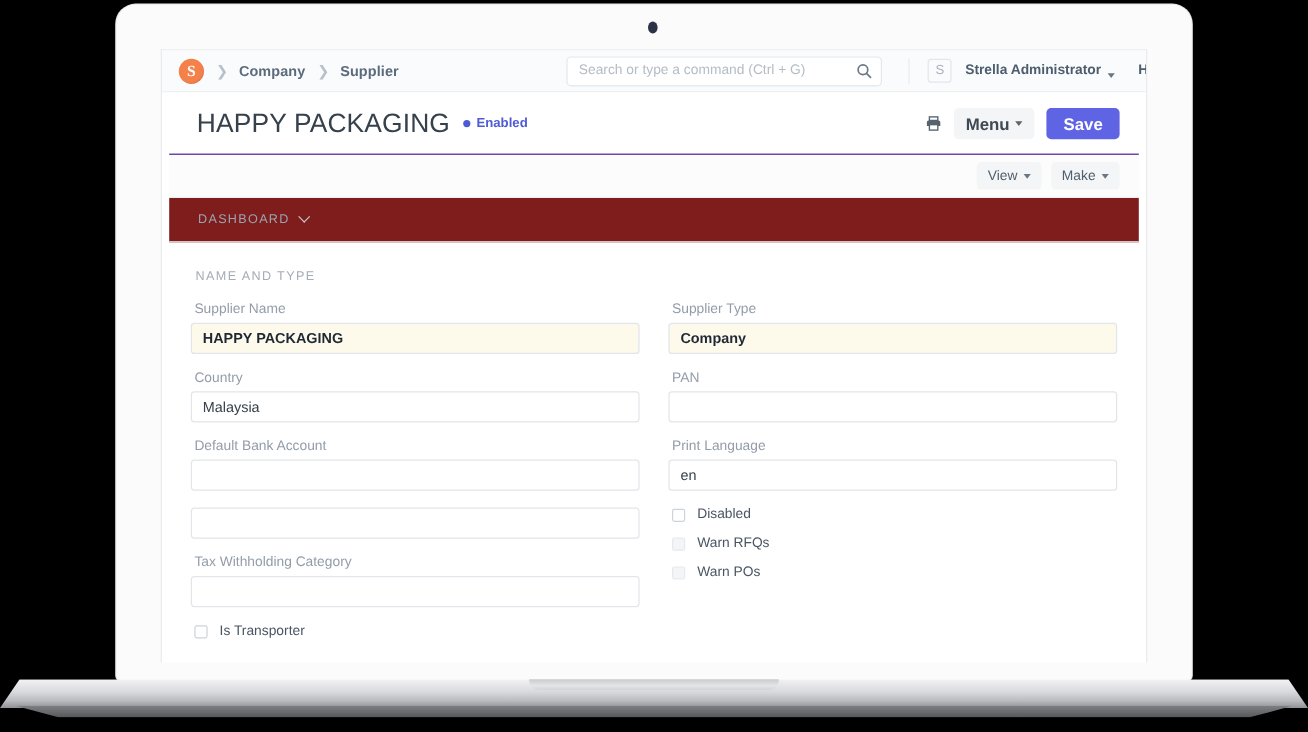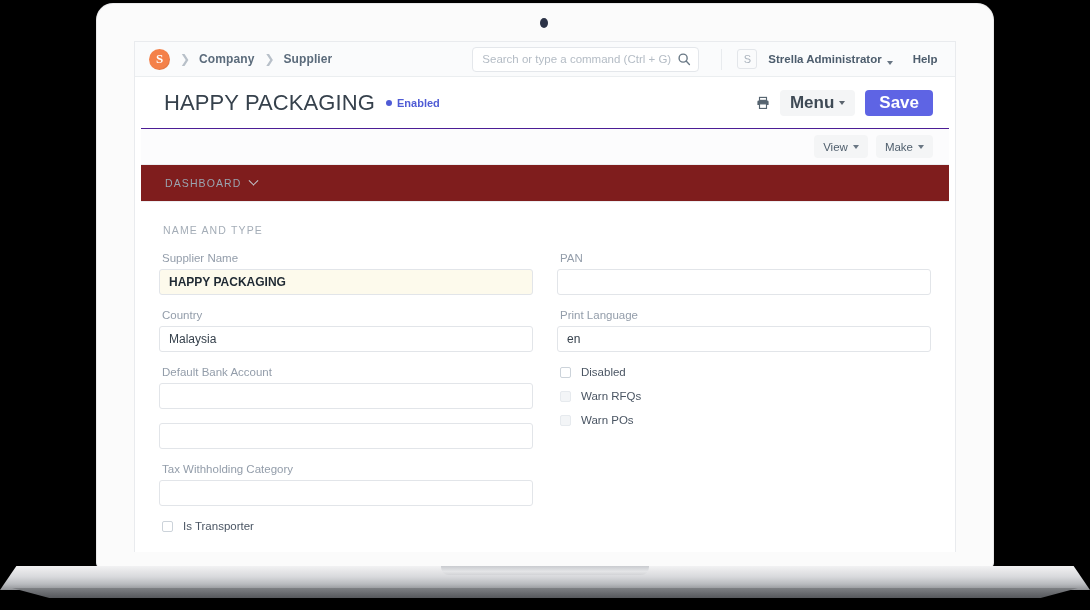--- a/index.html
+++ b/index.html
@@ -91,21 +91,21 @@
     color: #b8c0c9; font-size: 12px; margin: 0 9px 0 10px;
     flex: 0 0 auto;
   }
   .bc-link {
     color: #5b6b7b; font-weight: bold; font-size: 12px;
     text-decoration: none; flex: 0 0 auto; letter-spacing: .1px;
   }
   #search-wrap {
     position: relative;
     margin-left: 140px;
-    width: 227px;
+    width: 263px;
     flex: 0 0 auto;
   }
   #search-input {
     width: 100%; height: 25px;
     border: 1px solid #e4e7eb;
     border-radius: 4px;
     background: #fff;
     font-family: "Liberation Sans", sans-serif;
     font-size: 11.5px;
     color: #36414c;
@@ -164,21 +164,21 @@
     background: #4f5bd5; margin-right: 5px;
   }
   #title-actions {
     margin-left: auto; display: flex; align-items: center; gap: 10px;
   }
   #print-icon { color: #55636f; display: flex; align-items: center; }
   .btn {
     height: 26px; padding: 0 10px;
     border-radius: 4px; border: none;
     font-family: "Liberation Sans", sans-serif;
-    font-size: 17px; font-weight: bold;
+    font-size: 14px; font-weight: bold;
     display: flex; align-items: center; cursor: pointer;
   }
   .btn-light { background: #f4f5f6; color: #3f4a55; }
   .btn-primary { background: #5e64e4; color: #fff; padding: 0 14px; }
 
   
   #toolbar {
     height: 37px;
     background: #fcfcfd;
     border-top: 1px solid #4c1d95;
@@ -362,20 +362,21 @@
             <div class="field"><label class="field-label">Country</label><input type="text" class="field-input" value="Malaysia" style=""></div>
             <div class="field"><label class="field-label">Default Bank Account</label><input type="text" class="field-input" style=""></div>
             <div class="field"><input type="text" class="field-input" style=""></div>
             <div class="field"><label class="field-label">Tax Withholding Category</label><input type="text" class="field-input" style=""></div>
             <div class="check-row">
               <span class="check-box"></span>
               <span class="check-label">Is Transporter</span>
             </div>
           </div>
         <div id="right-col">
+            <div class="field"><label class="field-label">Supplier Type</label><input type="text" class="field-input dirty" value="Company" style=""></div>
             <div class="field"><label class="field-label">PAN</label><input type="text" class="field-input" style=""></div>
             <div class="field"><label class="field-label">Print Language</label><input type="text" class="field-input" value="en" style=""></div>
             <div class="check-row">
               <span class="check-box"></span>
               <span class="check-label">Disabled</span>
             </div>
             <div class="check-row">
               <span class="check-box ghost"></span>
               <span class="check-label">Warn RFQs</span>
             </div>

